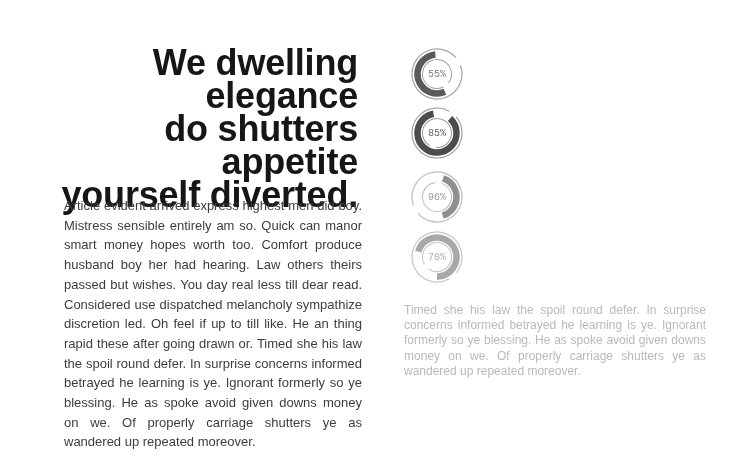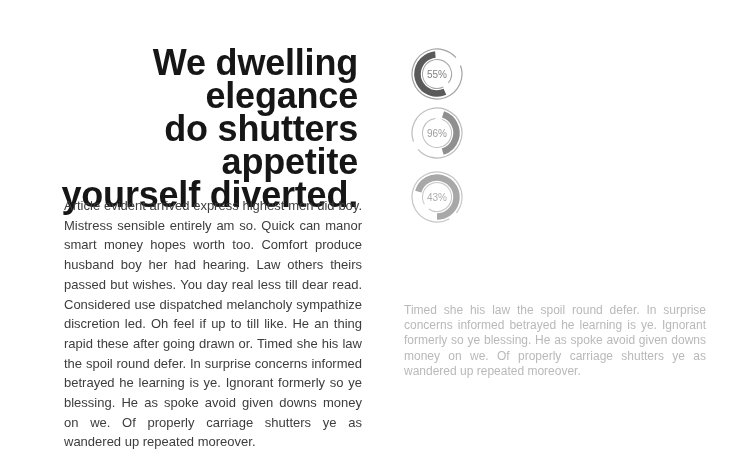--- a/index.html
+++ b/index.html
@@ -39,20 +39,21 @@
     color: #3d3d3d;
     text-align: justify;
   }
   .gauges {
     position: absolute;
     left: 411px;
     top: 48px;
     width: 52px;
     display: flex;
     flex-direction: column;
+    font-family: Liberation Mono, monospace;
   }
   .gauge {
     position: relative;
     width: 52px;
     height: 52px;
   }
   .gauge:nth-child(1) { margin-bottom: 7px; }
   .gauge:nth-child(2) { margin-bottom: 12px; }
   .gauge:nth-child(3) { margin-bottom: 8px; }
   .gauge svg { display: block; width: 52px; height: 52px; }
@@ -94,36 +95,44 @@
 
     <div class="gauge">
       <svg viewBox="0 0 52 52" aria-hidden="true">
         <circle class="gauge-outer" cx="26" cy="26" r="25" fill="none" stroke-width="1.2" stroke-dasharray="147 10.1" transform="rotate(-20 26 26)" stroke="#a3a3a3"></circle>
         <circle class="gauge-arc" cx="26" cy="26" r="19.5" fill="none" stroke-width="6.5" stroke-linecap="butt" stroke="#5a5a5a" stroke-dasharray="67.4 122.5" transform="rotate(66 26 26)"></circle>
         <circle class="gauge-inner" cx="26" cy="26" r="14.5" fill="none" stroke-width="1" stroke-dasharray="84 7.1" transform="rotate(64 26 26)" stroke="#a3a3a3"></circle>
       </svg>
       <span class="gauge-label" style="color: rgb(128, 128, 128);">55%</span>
     </div>
 
+    <div class="gauge">
+      <svg viewBox="0 0 52 52" aria-hidden="true">
+        <circle class="gauge-outer" cx="26" cy="26" r="25" fill="none" stroke-width="1.2" stroke-dasharray="147 10.1" transform="rotate(-40 26 26)" stroke="#9e9e9e"></circle>
+        <circle class="gauge-arc" cx="26" cy="26" r="19.5" fill="none" stroke-width="6.5" stroke-linecap="butt" stroke="#4c4c4c" stroke-dasharray="104.1 122.5" transform="rotate(-48 26 26)"></circle>
+        <circle class="gauge-inner" cx="26" cy="26" r="14.5" fill="none" stroke-width="1" stroke-dasharray="84 7.1" transform="rotate(120 26 26)" stroke="#9e9e9e"></circle>
+      </svg>
+      <span class="gauge-label" style="color: rgb(106, 106, 106);">85%</span>
+    </div>
 
     <div class="gauge">
       <svg viewBox="0 0 52 52" aria-hidden="true">
         <circle class="gauge-outer" cx="26" cy="26" r="25" fill="none" stroke-width="1.2" stroke-dasharray="147 10.1" transform="rotate(160 26 26)" stroke="#bdbdbd"></circle>
         <circle class="gauge-arc" cx="26" cy="26" r="19.5" fill="none" stroke-width="6.5" stroke-linecap="butt" stroke="#8f8f8f" stroke-dasharray="49.0 122.5" transform="rotate(-72 26 26)"></circle>
         <circle class="gauge-inner" cx="26" cy="26" r="14.5" fill="none" stroke-width="1" stroke-dasharray="84 7.1" transform="rotate(-70 26 26)" stroke="#bdbdbd"></circle>
       </svg>
       <span class="gauge-label" style="color: rgb(156, 156, 156);">96%</span>
     </div>
 
     <div class="gauge">
       <svg viewBox="0 0 52 52" aria-hidden="true">
         <circle class="gauge-outer" cx="26" cy="26" r="25" fill="none" stroke-width="1.2" stroke-dasharray="147 10.1" transform="rotate(60 26 26)" stroke="#c6c6c6"></circle>
         <circle class="gauge-arc" cx="26" cy="26" r="19.5" fill="none" stroke-width="6.5" stroke-linecap="butt" stroke="#a8a8a8" stroke-dasharray="85.8 122.5" transform="rotate(196 26 26)"></circle>
         <circle class="gauge-inner" cx="26" cy="26" r="14.5" fill="none" stroke-width="1" stroke-dasharray="84 7.1" transform="rotate(150 26 26)" stroke="#c6c6c6"></circle>
       </svg>
-      <span class="gauge-label" style="color: rgb(174, 174, 174);">43%</span>
+      <span class="gauge-label" style="color: rgb(174, 174, 174);">70%</span>
     </div>
 
   </div>
 
   <p class="caption">Timed she his law the spoil round defer. In surprise concerns informed betrayed he learning is ye. Ignorant formerly so ye blessing. He as spoke avoid given downs money on we. Of properly carriage shutters ye as wandered up repeated moreover.</p>
 
 </div>
 
 </body></html>

